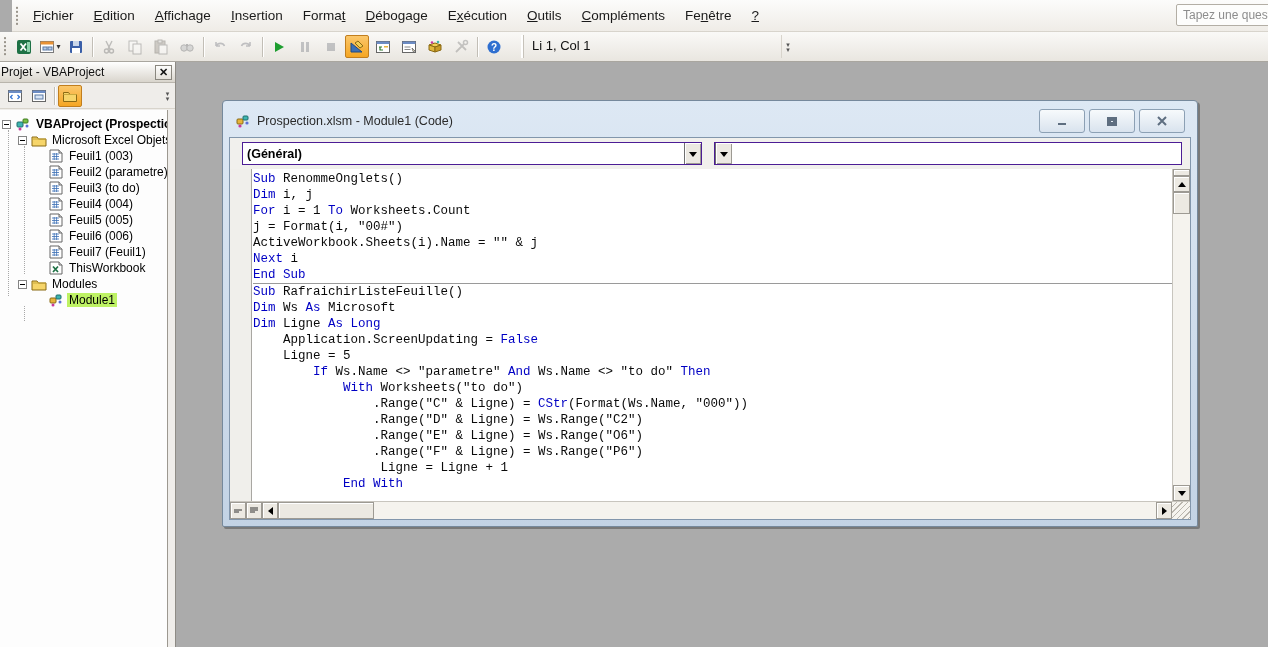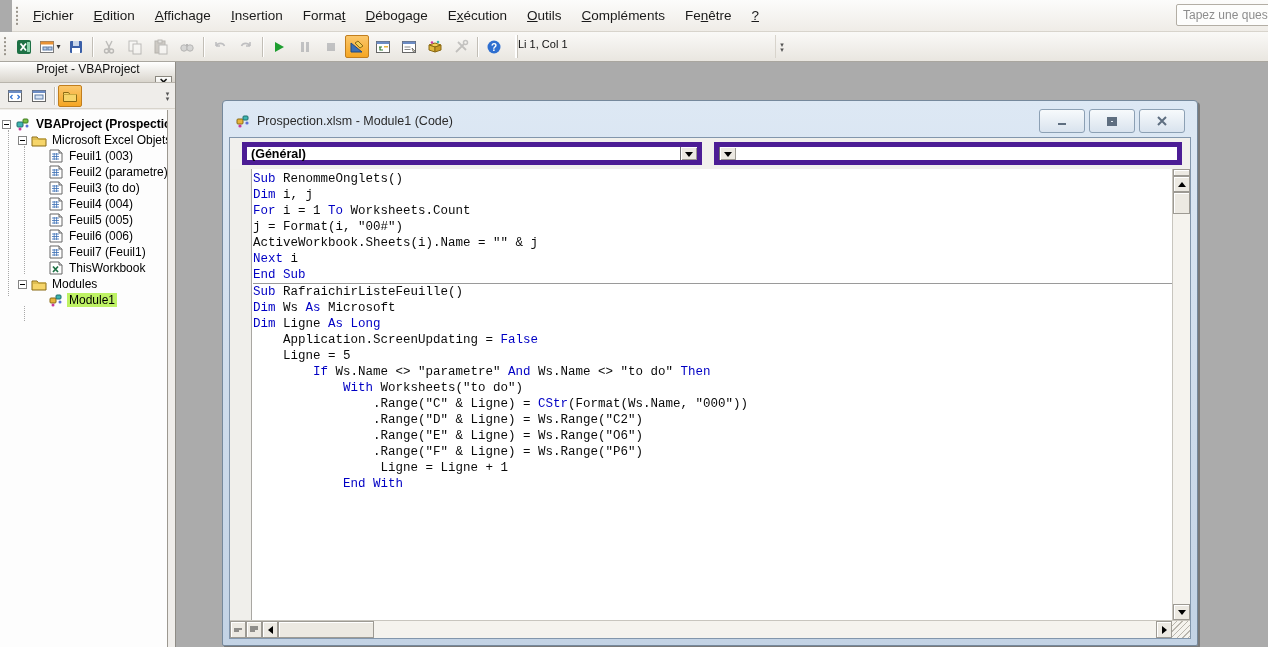--- a/index.html
+++ b/index.html
@@ -35,39 +35,39 @@
   .tb-btn {
     width:24px; height:23px; margin:0 1px; display:flex; align-items:center; justify-content:center;
     border:1px solid transparent; border-radius:2px; position:relative;
   }
   .tb-btn svg { width:16px; height:16px; }
   .tb-btn.disabled { opacity:.38; filter:grayscale(85%); }
   .tb-btn.active { background:linear-gradient(#FBC76B,#F5A623); border-color:#C17E1E; }
   .tb-sep { width:1px; height:20px; background:#C2BEB6; margin:0 3px; box-shadow:1px 0 0 #fff; }
   .tb-dd { font-size:8px; color:#333; margin-left:1px; }
   .caret-box {
-    margin-left:10px; width:258px; height:23px; font-size:11px; color:#111;
-    padding:3px 0; border-left:1px solid #C6C2BA; box-shadow:-2px 0 0 #fff;
+    margin-left:16px; width:258px; height:23px; font-size:13px; color:#111;
+    padding:3px 8px; border-left:1px solid #C6C2BA; box-shadow:-2px 0 0 #fff;
     white-space:nowrap;
   }
   .tb-overflow {
     width:13px; height:23px; display:flex; flex-direction:column; align-items:center; justify-content:center;
     color:#555; font-size:7px; line-height:5px; border-left:1px solid #D8D4CC;
   }
 
   
   .project-panel {
     position:absolute; left:0; top:62px; width:176px; height:585px;
     background:#EFEDEA; border-right:1px solid #8E8B85; z-index:20;
   }
   .pp-header {
     height:21px; background:linear-gradient(#FFFFFF,#D9D5CD);
     border-bottom:1px solid #B9B5AD;
     display:flex; align-items:center; font-size:12px; color:#111; padding-left:1px;
-    white-space:nowrap; overflow:hidden;flex-direction:column;
+    white-space:nowrap; overflow:hidden;
   }
   .pp-close {
     margin-left:auto; width:17px; height:15px; margin-right:3px;
     border:1px solid #8A877F; background:linear-gradient(#FDFDFC,#E4E1DA);
     display:flex; align-items:center; justify-content:center;
     font-size:11px; font-weight:bold; color:#111; line-height:1;
   }
   .pp-toolbar { height:26px; display:flex; align-items:center; padding-left:3px; border-bottom:1px solid #D8D4CC; }
   .pp-btn { width:24px; height:22px; display:flex; align-items:center; justify-content:center; border:1px solid transparent; border-radius:2px; }
   .pp-btn svg { width:16px; height:16px; }
@@ -86,21 +86,21 @@
     width:9px; height:9px; border:1px solid #848484; background:#fff;
     display:inline-flex; align-items:center; justify-content:center; margin-right:4px; flex:none;
   }
   .expander::after { content:""; width:5px; height:1px; background:#000; }
   .tree-icon { width:16px; height:14px; margin-right:3px; flex:none; }
   .tree-icon svg { width:16px; height:14px; }
   .spine { position:absolute; width:1px; border-left:1px dotted #A8A8A8; }
 
   
   .code-window {
-    position:absolute; left:222px; top:100px; width:976px; height:546px;
+    position:absolute; left:222px; top:100px; width:976px; height:427px;
     background:linear-gradient(#DDE8F4,#C3D3E5);
     border:1px solid #76899C; border-radius:4px 4px 2px 2px;
     box-shadow:2px 2px 0 rgba(60,60,60,.45);
     z-index:25;
   }
   .cw-title { position:absolute; left:6px; top:6px; right:6px; height:28px; display:flex; align-items:center; }
   .cw-title .ico { width:16px; height:16px; margin:0 6px 0 6px; }
   .cw-title .txt { font-size:12.5px; color:#2b2b2b; }
   .cw-controls { margin-left:auto; display:flex; gap:4px; margin-right:6px; }
   .cw-ctl {
@@ -108,21 +108,21 @@
     background:linear-gradient(#F7FAFC,#D9E3EE);
     display:flex; align-items:center; justify-content:center;
   }
   .cw-ctl svg { width:14px; height:12px; stroke:#5E6E80; stroke-width:2; fill:none; }
   .cw-body {
     position:absolute; left:6px; right:6px; top:36px; bottom:6px;
     background:#EFEFEC; border:1px solid #8296AC;
   }
   .combo-row { position:absolute; left:0; right:0; top:0; height:31px; background:#F1F0ED; }
   .combo {
-    position:absolute; top:4px; height:23px; background:#fff; border:5px solid #4c1d95;
+    position:absolute; top:4px; height:23px; background:#fff; border:1px solid #4c1d95;
     display:flex; align-items:center;
   }
   .combo .val { font-size:12.5px; font-weight:bold; color:#000; padding-left:4px; flex:1; white-space:nowrap; overflow:hidden; }
   .combo .arrow {
     width:17px; height:100%; background:#ECE9E2;
     border-left:1px solid #6F6F6F;
     box-shadow:inset 1px 1px 0 #fff, inset -1px -1px 0 #9D9A93;
     display:flex; align-items:center; justify-content:center;
   }
   .combo .arrow::after { content:""; border:4px solid transparent; border-top:5px solid #000; margin-top:5px; }

